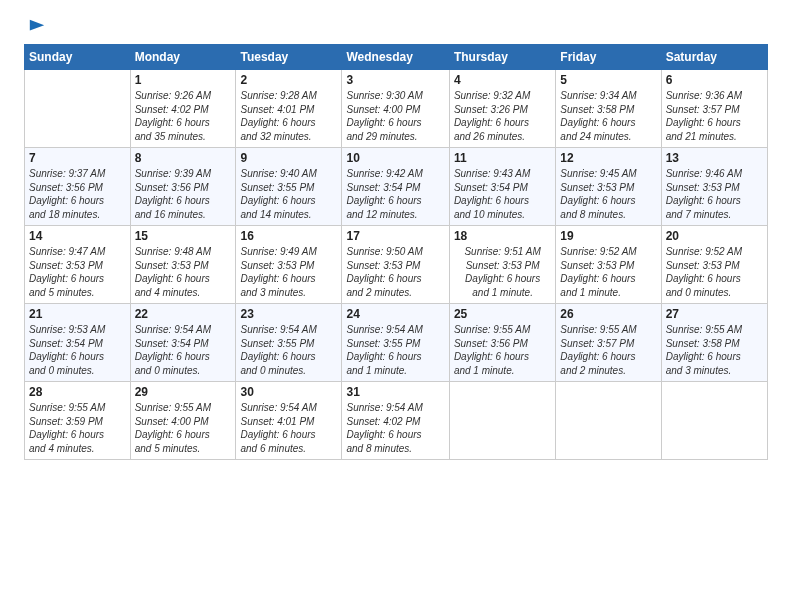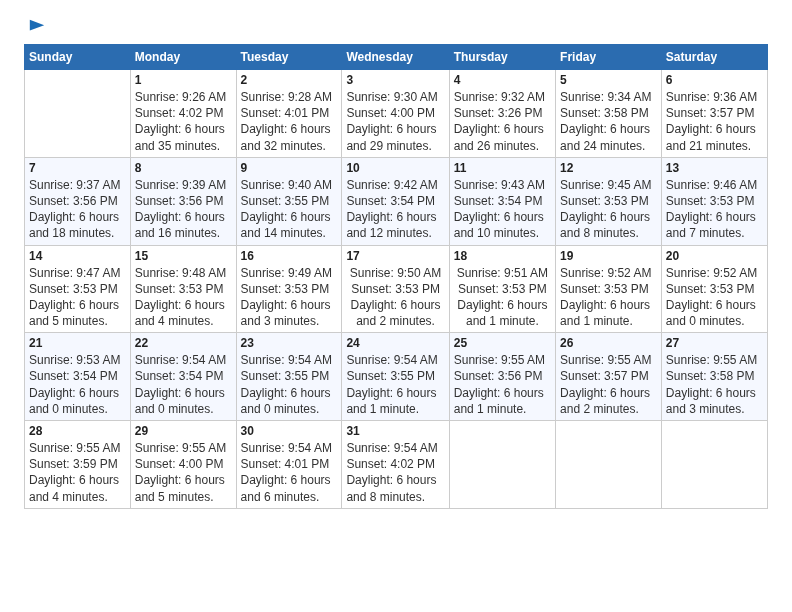--- a/index.html
+++ b/index.html
@@ -75,23 +75,24 @@
       height: 78px;
     }
     .day-num {
       font-size: 12px;
       font-weight: bold;
       color: #222;
       display: block;
       margin-bottom: 2px;
     }
     .day-info {
-      font-size: 12px;
+      font-size: 10px;
       color: #333;
       line-height: 1.35;
+      font-style: italic;
     }
     .empty-cell {
       background: #f9f9f9;
     }
     tr:nth-child(even) td {
       background: #f5f8ff;
     }
     tr:nth-child(odd) td {
       background: #ffffff;
     }
@@ -244,21 +245,21 @@
           </td>
           <td>
             <span class="day-num">16</span>
             <div class="day-info" style="white-space: pre-line;">Sunrise: 9:49 AM
 Sunset: 3:53 PM
 Daylight: 6 hours
 and 3 minutes.</div>
           </td>
           <td>
             <span class="day-num">17</span>
-            <div class="day-info" style="white-space: pre-line; text-align: center;">Sunrise: 9:50 AM
+            <div class="day-info" style="white-space: pre-line;">Sunrise: 9:50 AM
 Sunset: 3:53 PM
 Daylight: 6 hours
 and 2 minutes.</div>
           </td>
           <td>
             <span class="day-num">18</span>
             <div class="day-info" style="white-space: pre-line; text-align: center;">Sunrise: 9:51 AM
 Sunset: 3:53 PM
 Daylight: 6 hours
 and 1 minute.</div>

